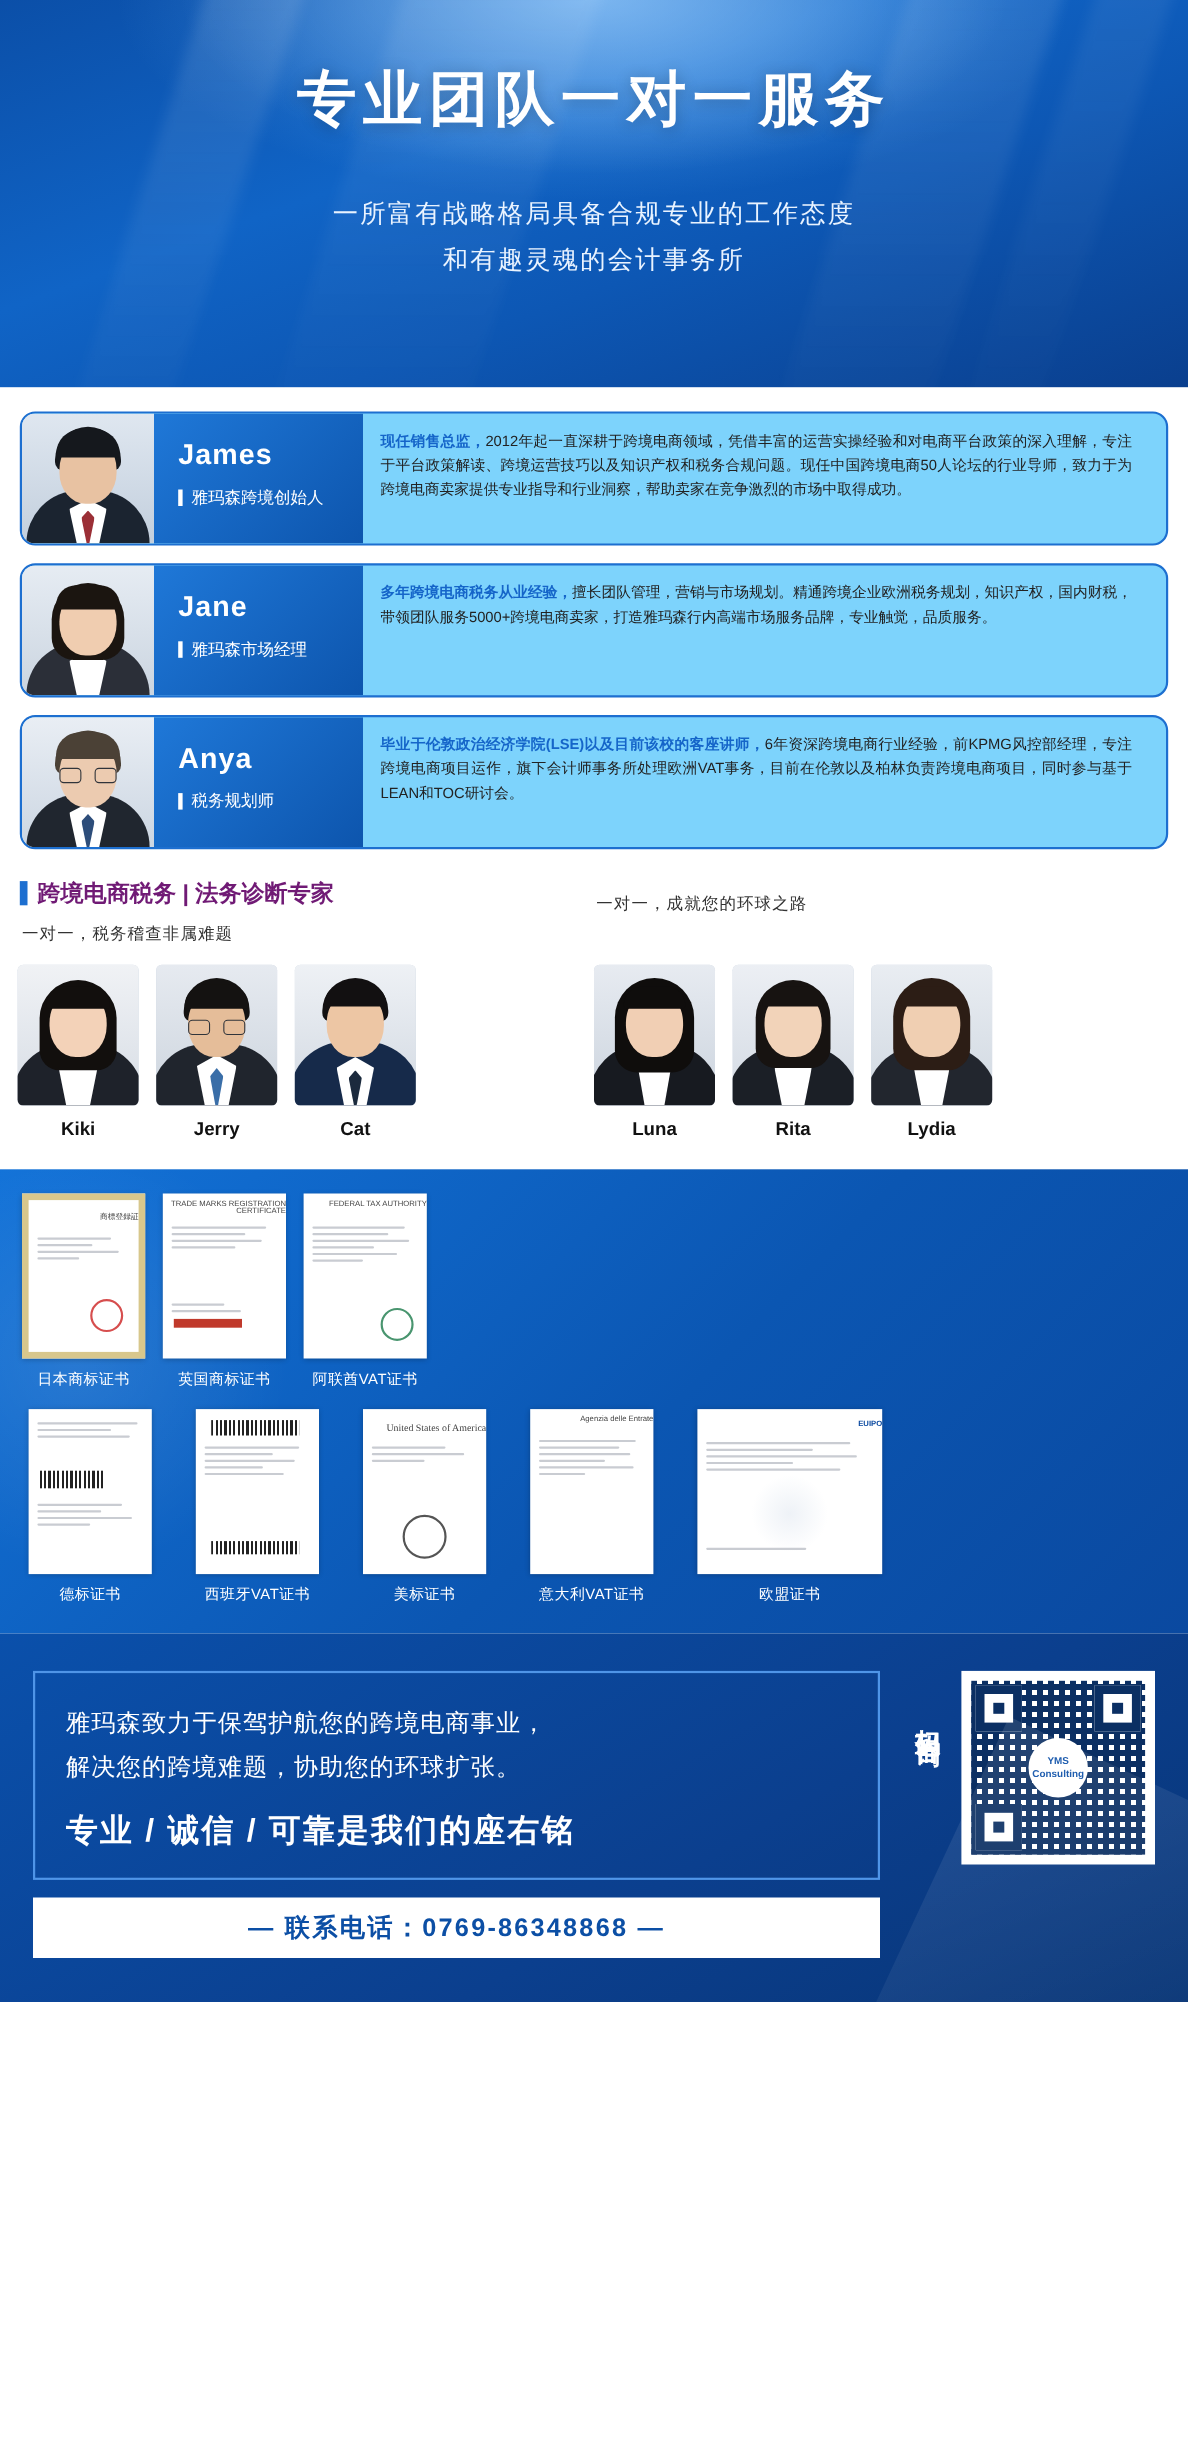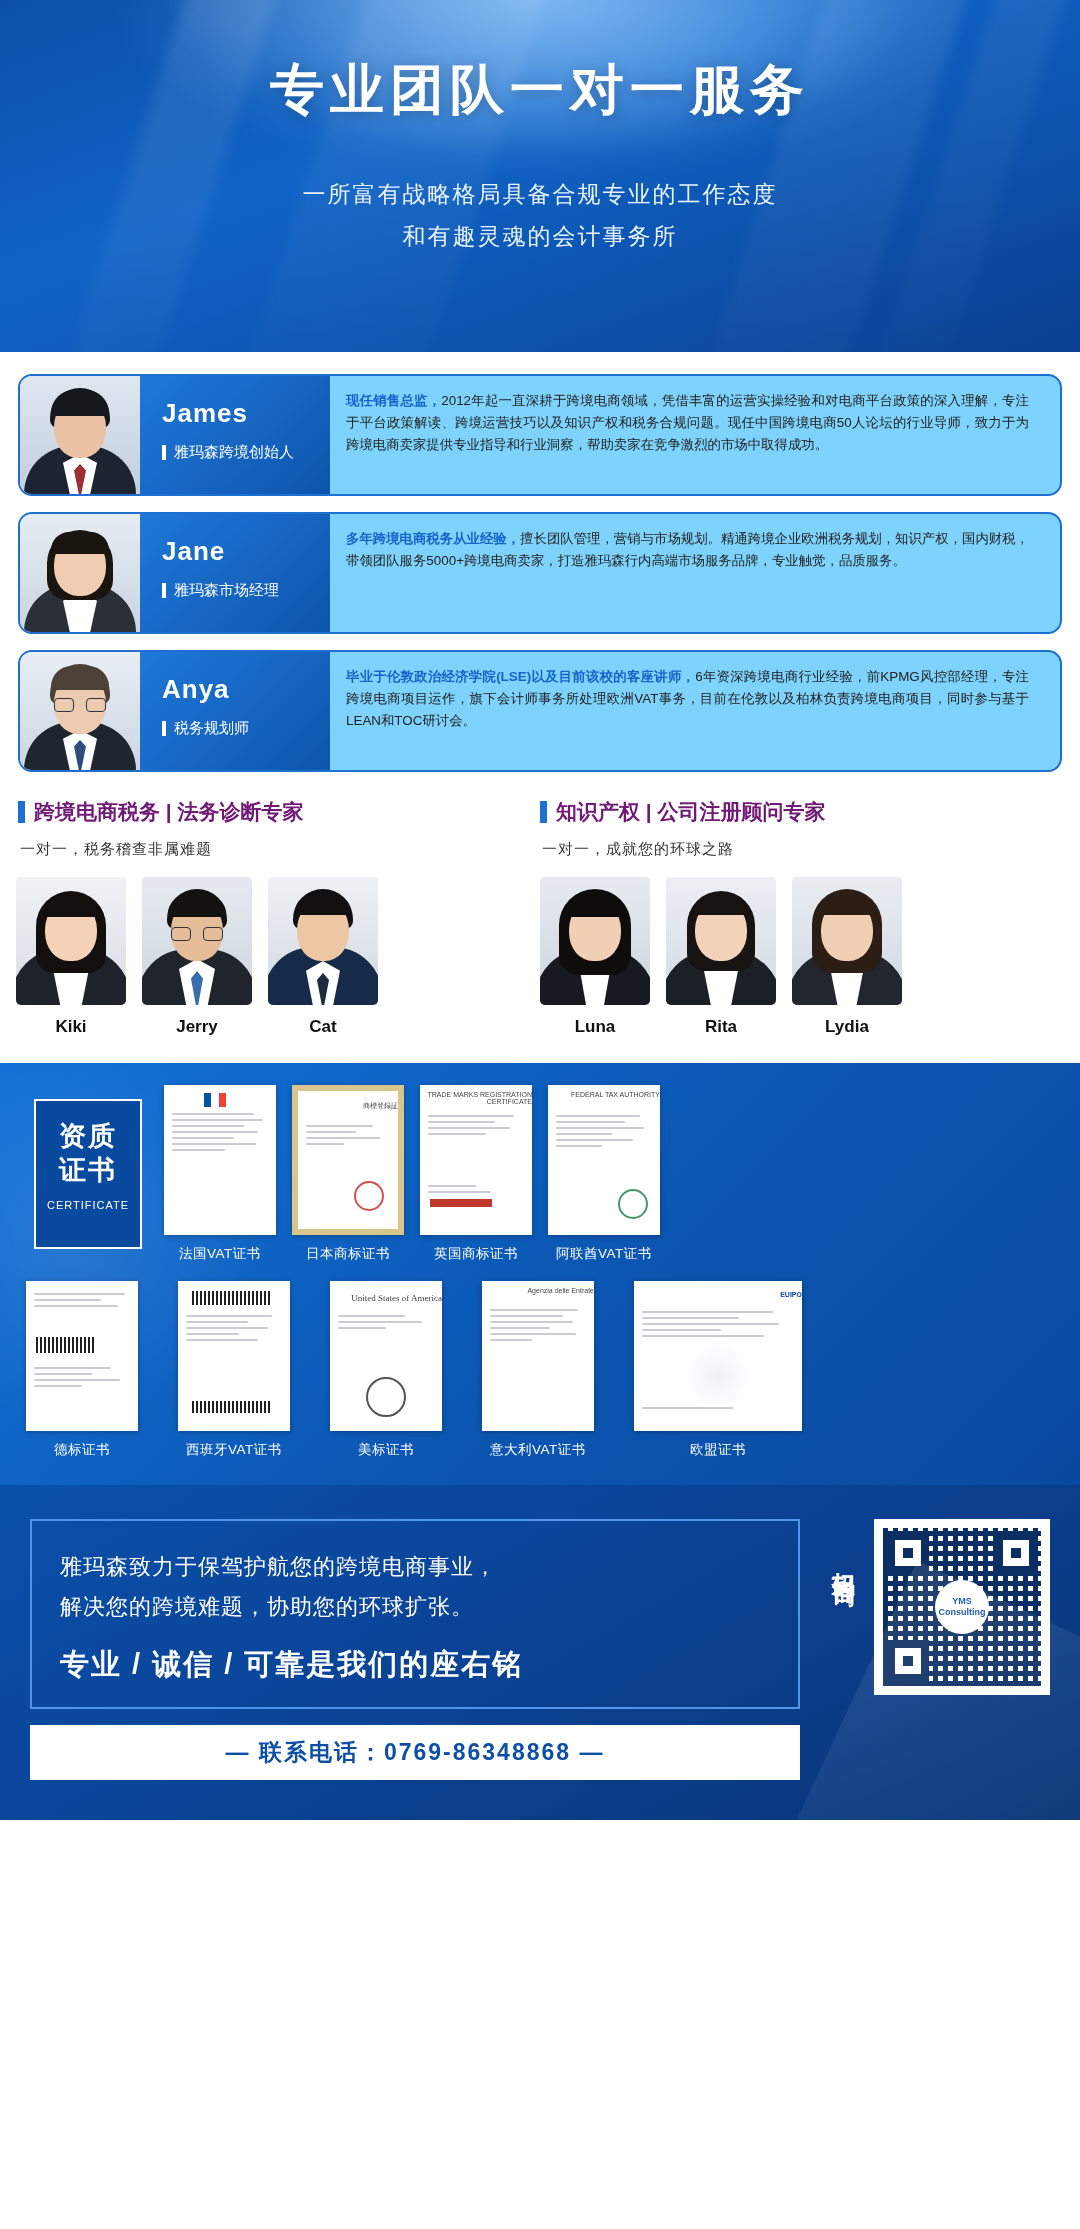--- a/index.html
+++ b/index.html
@@ -430,24 +430,20 @@
 
   <section class="experts">
     <div class="expert-col">
       <div class="expert-head">
         <span class="bar"></span>
         <span>跨境电商税务 | 法务诊断专家</span>
       </div>
       <div class="expert-sub">一对一，税务稽查非属难题</div>
     </div>
     <div class="expert-col">
-      <div class="expert-head">
-        <span class="bar"></span>
-        <span>知识产权 | 公司注册顾问专家</span>
-      </div>
       <div class="expert-sub">一对一，成就您的环球之路</div>
     </div>
   </section>
 
   <section class="thumb-row">
     <div class="thumb-group">
       <div class="thumb">
         <div class="pic">
           <div class="face">
             <div class="bg" style="background:linear-gradient(180deg,#f0f2f5,#d7dde5)"></div>
@@ -531,42 +527,22 @@
             <div class="hair" style="background:#2c1d15;height:18px;top:20px;width:56px;border-radius:28px 28px 6px 6px"></div>
           </div>
         </div>
         <div class="cap">Lydia</div>
       </div>
     </div>
   </section>
 
   <section class="certs">
     <div class="cert-row">
-      <div class="cert-badge">
-        <div class="t1">资质</div>
-        <div class="t1">证书</div>
-        <div class="t2">CERTIFICATE</div>
-      </div>
-
-
-      <div class="cert-item">
-        <div class="doc">
-          <div class="flagbar"></div>
-          <div class="lines" style="top:28px">
-              <i style="width:85%"></i>
-              <i style="width:95%"></i>
-              <i style="width:75%"></i>
-              <i style="width:90%"></i>
-              <i style="width:65%"></i>
-              <i style="width:88%"></i>
-              <i style="width:55%"></i>
-            </div>
-        </div>
-        <div class="lbl">法国VAT证书</div>
-      </div>
+
+
 
       <div class="cert-item">
         <div class="doc" style="border:6px solid #d8c78c">
           <div class="hdr" style="top:10px">商標登録証</div>
           <div class="lines" style="top:34px">
               <i style="width:80%"></i>
               <i style="width:60%"></i>
               <i style="width:88%"></i>
               <i style="width:45%"></i>
             </div>

